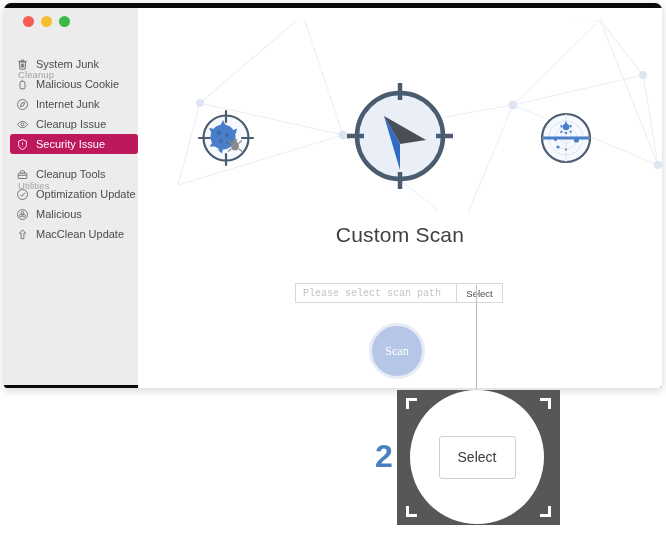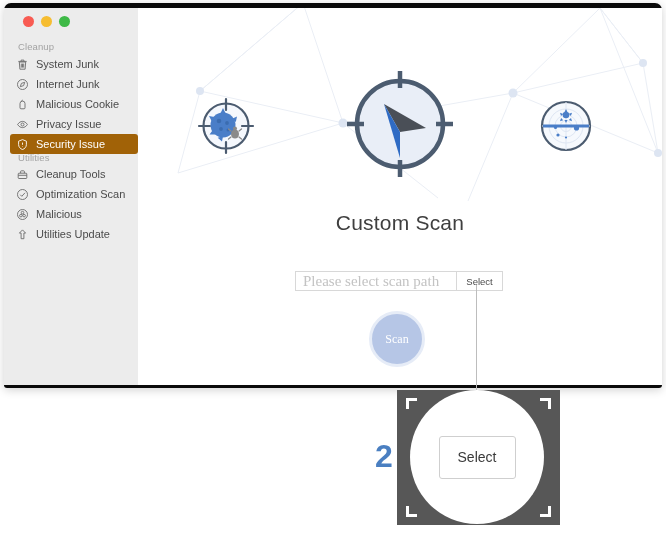--- a/index.html
+++ b/index.html
@@ -45,20 +45,21 @@
   }
   .tl{width:11px;height:11px;border-radius:50%;}
   .tl-close{background:#f85b52;}
   .tl-min{background:#f6bd31;}
   .tl-max{background:#3eb947;}
 
   .nav-section-title{
     font-size:9.5px;color:#a3a3a3;
     padding-left:14px;
     letter-spacing:.1px;
+    margin-top:28px;
   }
   #group-cleanup-title{position:absolute;top:33px;left:0;}
   #group-utilities-title{position:absolute;top:144px;left:0;}
 
   .nav-list{list-style:none;margin:0;padding:0;position:absolute;left:0;width:134px;}
   #cleanup-list{top:46px;}
   #utilities-list{top:156px;}
 
   .nav-item{
     height:20px;
@@ -72,26 +73,26 @@
     font-size:11px;color:#4b4b4b;
     margin-left:7px;
     white-space:nowrap;
   }
   .nav-item .nav-icon{
     width:13px;height:13px;
     display:flex;align-items:center;justify-content:center;
     flex:0 0 13px;
   }
   .nav-icon svg{display:block;}
-  .nav-item.active{background:#a16207;}
+  .nav-item.active{background:#be185d;}
   .nav-item.active .nav-label{color:#ffffff;}
 
   
   #main-area{
-    position:absolute;left:134px;top:5px;
+    position:absolute;left:134px;top:17px;
     width:524px;height:377px;
     background:#ffffff;
     overflow:hidden;
   }
   #network-bg{position:absolute;left:0;top:-5px;width:524px;height:200px;}
 
   #illustration{
     position:absolute;left:0;top:0;width:524px;height:190px;
   }
   .ill-svg{position:absolute;}
@@ -115,23 +116,23 @@
   #path-row{
     position:absolute;top:263px;left:157px;
     width:208px;height:20px;
     display:flex;
     border:1px solid #d8d8d8;
     background:#fff;
     box-sizing:border-box;
   }
   #scan-path-input{
     flex:1;border:none;outline:none;
-    font-size:15px;color:#555;
+    font-size:10px;color:#555;
     padding:0 0 0 7px;
-    font-family:Liberation Serif, serif;
+    font-family:Liberation Mono, monospace;
     background:transparent;
     min-width:0;
   }
   #scan-path-input::placeholder{color:#c3c3c3;}
   #select-button{
     width:46px;
     border:none;border-left:1px solid #d8d8d8;
     background:#fff;
     font-size:9.5px;color:#4a4a4a;
     font-family:"Liberation Sans","DejaVu Sans",sans-serif;
@@ -231,50 +232,50 @@
               </g>
             </svg>
         </span>
         <span class="nav-label">System Junk</span>
       </li>
 
       <li class="nav-item">
         <span class="nav-icon">
           <svg width="13" height="13" viewBox="0 0 13 13">
               <g fill="none" stroke="#6b6b6b" stroke-width=".9">
+            <path d="M4 5.6a2.5 2.5 0 0 1 5 0v4.2a1 1 0 0 1-1 1H5a1 1 0 0 1-1-1z"></path>
+            <path d="M5.6 3.5c0-.9.4-1.4 1-1.4"></path>
+              </g>
+            </svg>
+        </span>
+        <span class="nav-label">Malicious Cookie</span>
+      </li>
+
+      <li class="nav-item">
+        <span class="nav-icon">
+          <svg width="13" height="13" viewBox="0 0 13 13">
+              <g fill="none" stroke="#6b6b6b" stroke-width=".9">
             <circle cx="6.5" cy="6.5" r="5"></circle>
                 <path d="M8.7 4.3 5.4 5.4 4.3 8.7l3.3-1.1z"></path>
               </g>
             </svg>
         </span>
         <span class="nav-label">Internet Junk</span>
       </li>
 
       <li class="nav-item">
         <span class="nav-icon">
           <svg width="13" height="13" viewBox="0 0 13 13">
               <g fill="none" stroke="#6b6b6b" stroke-width=".9">
-            <path d="M4 5.6a2.5 2.5 0 0 1 5 0v4.2a1 1 0 0 1-1 1H5a1 1 0 0 1-1-1z"></path>
-            <path d="M5.6 3.5c0-.9.4-1.4 1-1.4"></path>
-              </g>
-            </svg>
-        </span>
-        <span class="nav-label">Malicious Cookie</span>
-      </li>
-
-      <li class="nav-item">
-        <span class="nav-icon">
-          <svg width="13" height="13" viewBox="0 0 13 13">
-              <g fill="none" stroke="#6b6b6b" stroke-width=".9">
             <path d="M1.6 6.5C3 4.4 4.7 3.4 6.5 3.4s3.5 1 4.9 3.1c-1.4 2.1-3.1 3.1-4.9 3.1S3 8.6 1.6 6.5z"></path>
             <circle cx="6.5" cy="6.5" r="1.5"></circle>
               </g>
             </svg>
         </span>
-        <span class="nav-label">Privacy Issue</span>
+        <span class="nav-label">Cleanup Issue</span>
       </li>
 
       <li class="nav-item active">
         <span class="nav-icon">
           <svg width="13" height="13" viewBox="0 0 13 13">
               <g fill="none" stroke="#ffffff" stroke-width=".9">
             <path d="M6.5 1.6 2.6 3.2v3.4c0 2.3 1.7 4.3 3.9 4.9 2.2-.6 3.9-2.6 3.9-4.9V3.2z"></path>
             <path d="M6.5 4.6v2.2"></path>
                 <circle cx="6.5" cy="8.4" r=".45" fill="#fff" stroke="none"></circle>
               </g>
@@ -303,21 +304,21 @@
 
       <li class="nav-item">
         <span class="nav-icon">
           <svg width="13" height="13" viewBox="0 0 13 13">
               <g fill="none" stroke="#6b6b6b" stroke-width=".9">
             <circle cx="6.5" cy="6.5" r="5"></circle>
                 <path d="M4.2 6.7 5.8 8.3 9 4.8"></path>
               </g>
             </svg>
         </span>
-        <span class="nav-label">Optimization Scan</span>
+        <span class="nav-label">Optimization Update</span>
       </li>
 
       <li class="nav-item">
         <span class="nav-icon">
           <svg width="13" height="13" viewBox="0 0 13 13">
               <g fill="none" stroke="#6b6b6b" stroke-width=".9">
             <circle cx="6.5" cy="6.5" r="5"></circle>
             <circle cx="6.5" cy="4.6" r="1.3"></circle>
                 <circle cx="4.9" cy="7.6" r="1.3"></circle>
                 <circle cx="8.1" cy="7.6" r="1.3"></circle>
@@ -328,21 +329,21 @@
       </li>
 
       <li class="nav-item">
         <span class="nav-icon">
           <svg width="13" height="13" viewBox="0 0 13 13">
               <g fill="none" stroke="#6b6b6b" stroke-width=".9">
             <path d="M6.5 1.9 3.4 5.1h1.7v5.6h2.8V5.1h1.7z"></path>
               </g>
             </svg>
         </span>
-        <span class="nav-label">Utilities Update</span>
+        <span class="nav-label">MacClean Update</span>
       </li>
     </ul>
   </div>
 
   <div id="main-area">
 
     <svg id="network-bg" viewBox="0 0 524 200">
       <g stroke="#eaeef5" stroke-width="1" fill="none">
         <path d="M165 0 L205 120 L375 90 L462 5 L165 0"></path>
         <path d="M205 120 L62 88 L165 0"></path>

